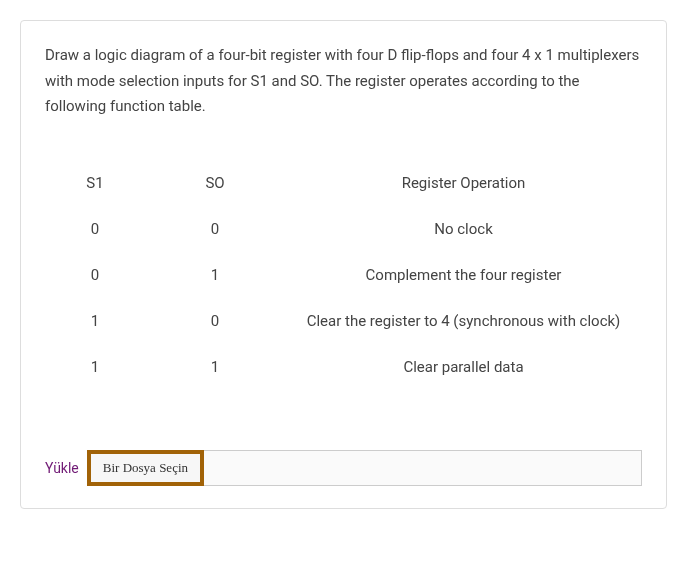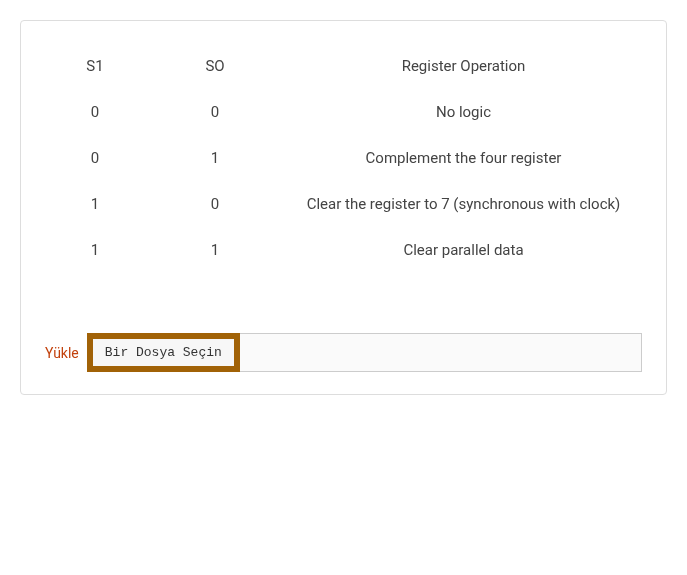--- a/index.html
+++ b/index.html
@@ -41,74 +41,75 @@
     }
     .col-s0 {
       width: 140px;
     }
     .upload-row {
       display: flex;
       align-items: center;
       gap: 8px;
     }
     .upload-label {
-      color: #c2410c;
+      color: #701a75;
       font-size: 14px;
     }
     .file-input-wrapper {
       display: flex;
       flex: 1;
     }
     .file-button {
-      border: 6px solid #a16207;
+      border: 4px solid #a16207;
       background: #f7f7f7;
       padding: 6px 12px;
       font-size: 13px;
       color: #333;
       cursor: pointer;
-      font-family: Liberation Mono, monospace;
+      font-family: Liberation Serif, serif;
     }
     .file-display {
       flex: 1;
       border: 1px solid #ccc;
       border-left: none;
       background: #fafafa;
       padding: 6px 10px;
       font-size: 13px;
       color: #666;
       min-height: 30px;
     }
   </style>
 </head>
 <body>
 
 <div class="container">
 
+  <p class="question-text">Draw a logic diagram of a four-bit register with four D flip-flops and four 4 x 1 multiplexers with mode selection inputs for S1 and SO. The register operates according to the following function table.</p>
 
   <table class="function-table">
     <tbody>
         <tr>
       <td class="col-s1">S1</td>
       <td class="col-s0">SO</td>
       <td>Register Operation</td>
     </tr>
     <tr>
       <td class="col-s1">0</td>
       <td class="col-s0">0</td>
-      <td>No logic</td>
+      <td>No clock</td>
     </tr>
     <tr>
       <td class="col-s1">0</td>
       <td class="col-s0">1</td>
       <td>Complement the four register</td>
     </tr>
     <tr>
       <td class="col-s1">1</td>
       <td class="col-s0">0</td>
-      <td>Clear the register to 7 (synchronous with clock)</td>
+      <td>Clear the register to 4 (synchronous with clock)</td>
     </tr>
     <tr>
       <td class="col-s1">1</td>
       <td class="col-s0">1</td>
       <td>Clear parallel data</td>
     </tr>
   </tbody>
     </table>
 
   <div class="upload-row">

